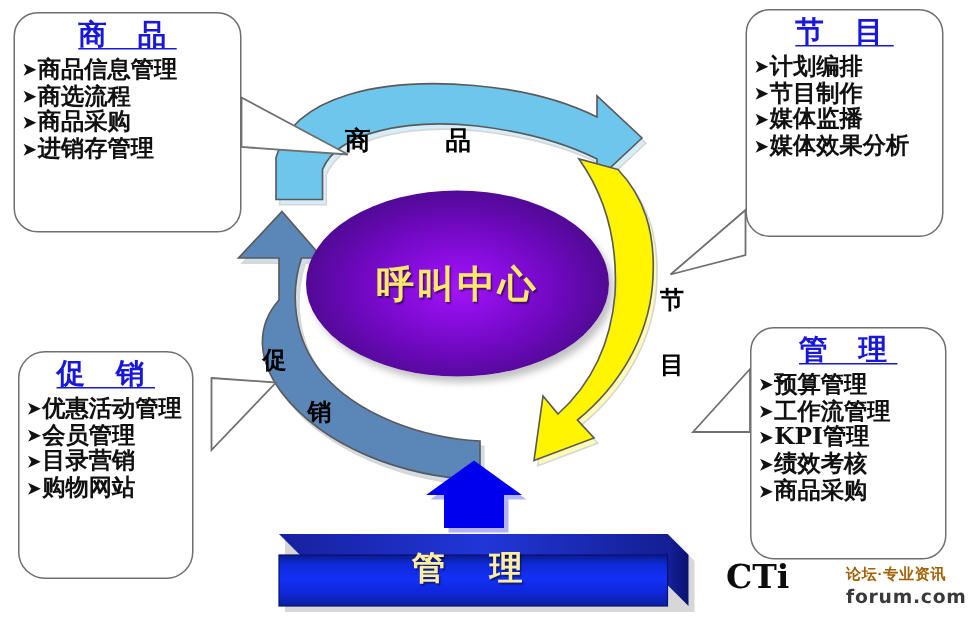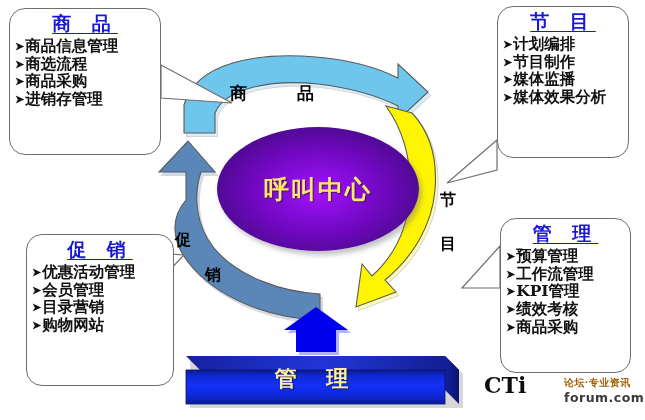--- a/index.html
+++ b/index.html
@@ -37,26 +37,26 @@
     font-size:15.5px;
     line-height:1.15;
     font-weight:bold;
     white-space:normal;
     font-family:"DejaVu Serif","Liberation Serif",serif;
   }
   .co-list li::before{content:"\27A4";font-size:11px;margin-right:1px;vertical-align:1px;}
 
   #co-shangpin{left:9px;top:8px;width:152px;height:147px;}
   #co-jiemu   {left:497px;top:6px;width:132px;height:152px;}
-  #co-cuxiao  {left:26px;top:234px;width:148px;height:152px;}
+  #co-cuxiao  {left:12px;top:234px;width:117px;height:152px;border-radius:18px;}
   #co-guanli  {left:500px;top:218px;width:131px;height:155px;}
 
   
   #ellipse{
-    position:absolute;left:217px;top:127px;width:202px;height:124px;
+    position:absolute;left:204px;top:127px;width:202px;height:124px;
     border-radius:50%;
     background:radial-gradient(ellipse at 50% 52%, #a316f7 0%, #8f0ee6 18%, #6d08bd 48%, #4c0a8e 75%, #3d0a74 100%);
     z-index:14;
     box-shadow:3px 4px 5px rgba(120,120,120,.45);
   }
   #ellipse-label{
     position:absolute;left:0;top:0;width:100%;height:100%;
     display:flex;align-items:center;justify-content:center;
     color:#ffe96a;font-size:25px;font-weight:bold;letter-spacing:2px;
     text-shadow:1px 1px 1px rgba(0,0,0,.5);

